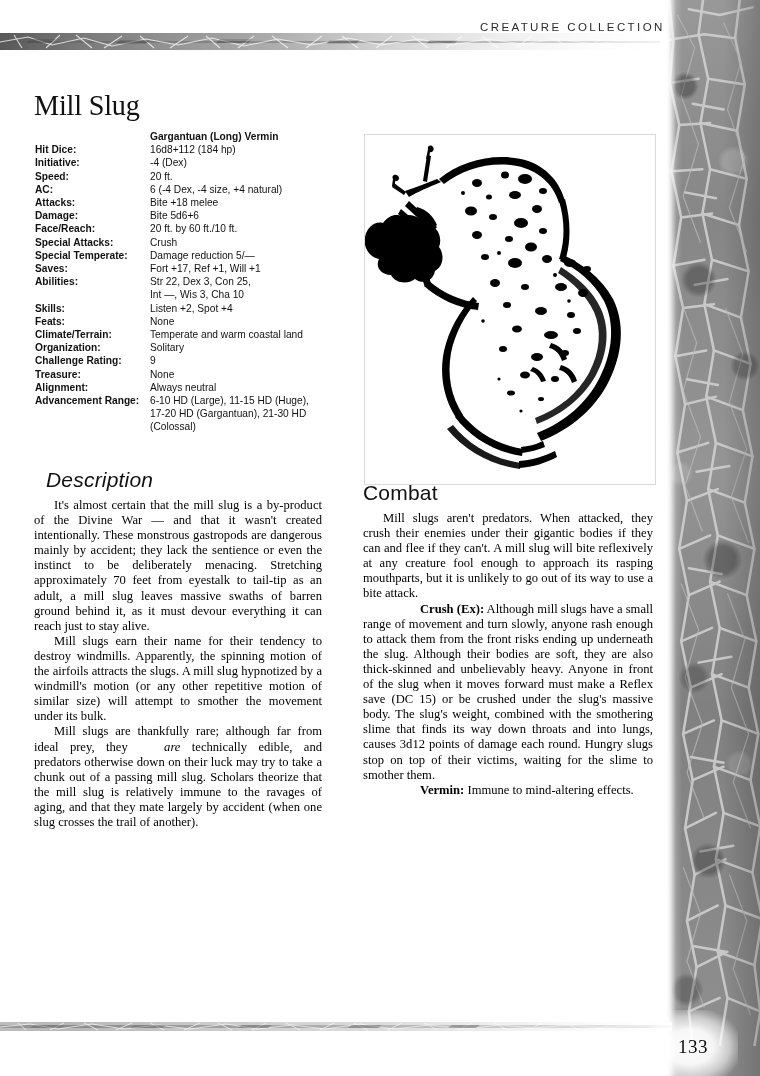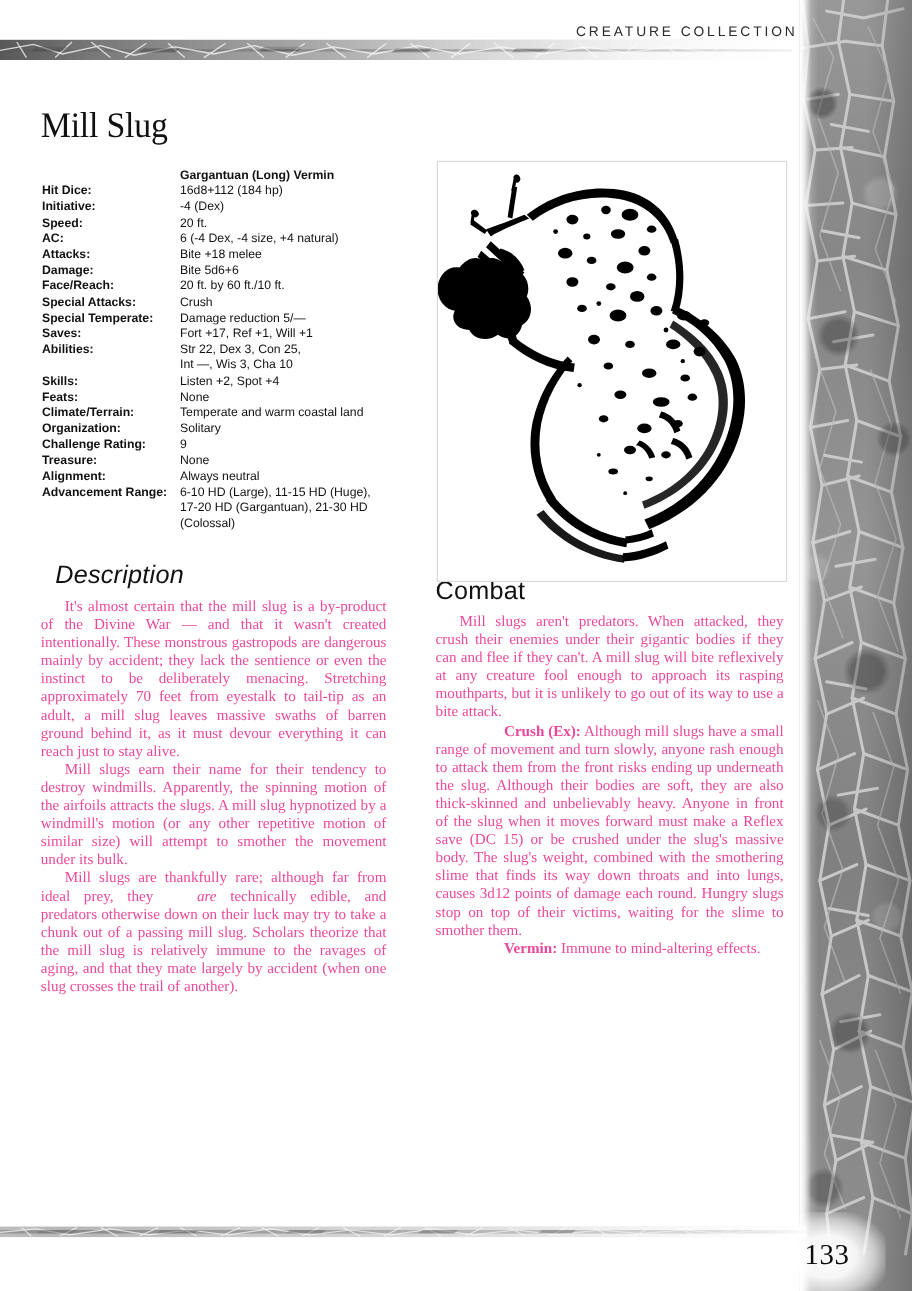--- a/index.html
+++ b/index.html
@@ -61,21 +61,21 @@
     background: linear-gradient(90deg, #ffffff 0%, rgba(255,255,255,.55) 55%, rgba(255,255,255,0) 100%);
   }
 
   
   .page-number {
     position: absolute;
     right: 52px;
     top: 1047px;
     transform: translateY(-50%);
     font-family: "Liberation Serif", serif;
-    font-size: 24px;
+    font-size: 19px;
     color: #0c0c0c;
     letter-spacing: .5px;
     z-index: 4;
   }
   .page-number-halo {
     position: absolute;
     right: 22px;
     top: 1047px;
     width: 96px;
     height: 74px;
@@ -172,21 +172,20 @@
     width: 300px;
     font-family: "Liberation Sans", sans-serif;
     font-size: 10.2px;
     color: #111111;
   }
   .stat-type {
     font-weight: bold;
     margin-left: 115px;
     line-height: 13.2px;
     margin-bottom: 0px;
-    margin-top: 10px;
   }
   .stat-row {
     display: flex;
     line-height: 13.2px;
     align-items: flex-start;
   }
   .stat-label {
     width: 115px;
     flex: 0 0 115px;
     font-weight: bold;
@@ -210,21 +209,21 @@
   }
   #heading-description { left: 46px; top: 468px; font-style: italic; }
   #heading-combat { left: 363px; top: 481px; }
 
   
   .col {
     position: absolute;
     font-family: "Liberation Serif", serif;
     font-size: 12.6px;
     line-height: 15.1px;
-    color: #ec4899;
+    color: #000000;
     text-align: justify;
     text-justify: inter-word;
     hyphens: manual;
   }
   #col-left { left: 34px; top: 498px; width: 288px; }
   #col-right { left: 363px; top: 511px; width: 290px; }
   .col p {
     margin: 0;
     text-indent: 20px;
   }

